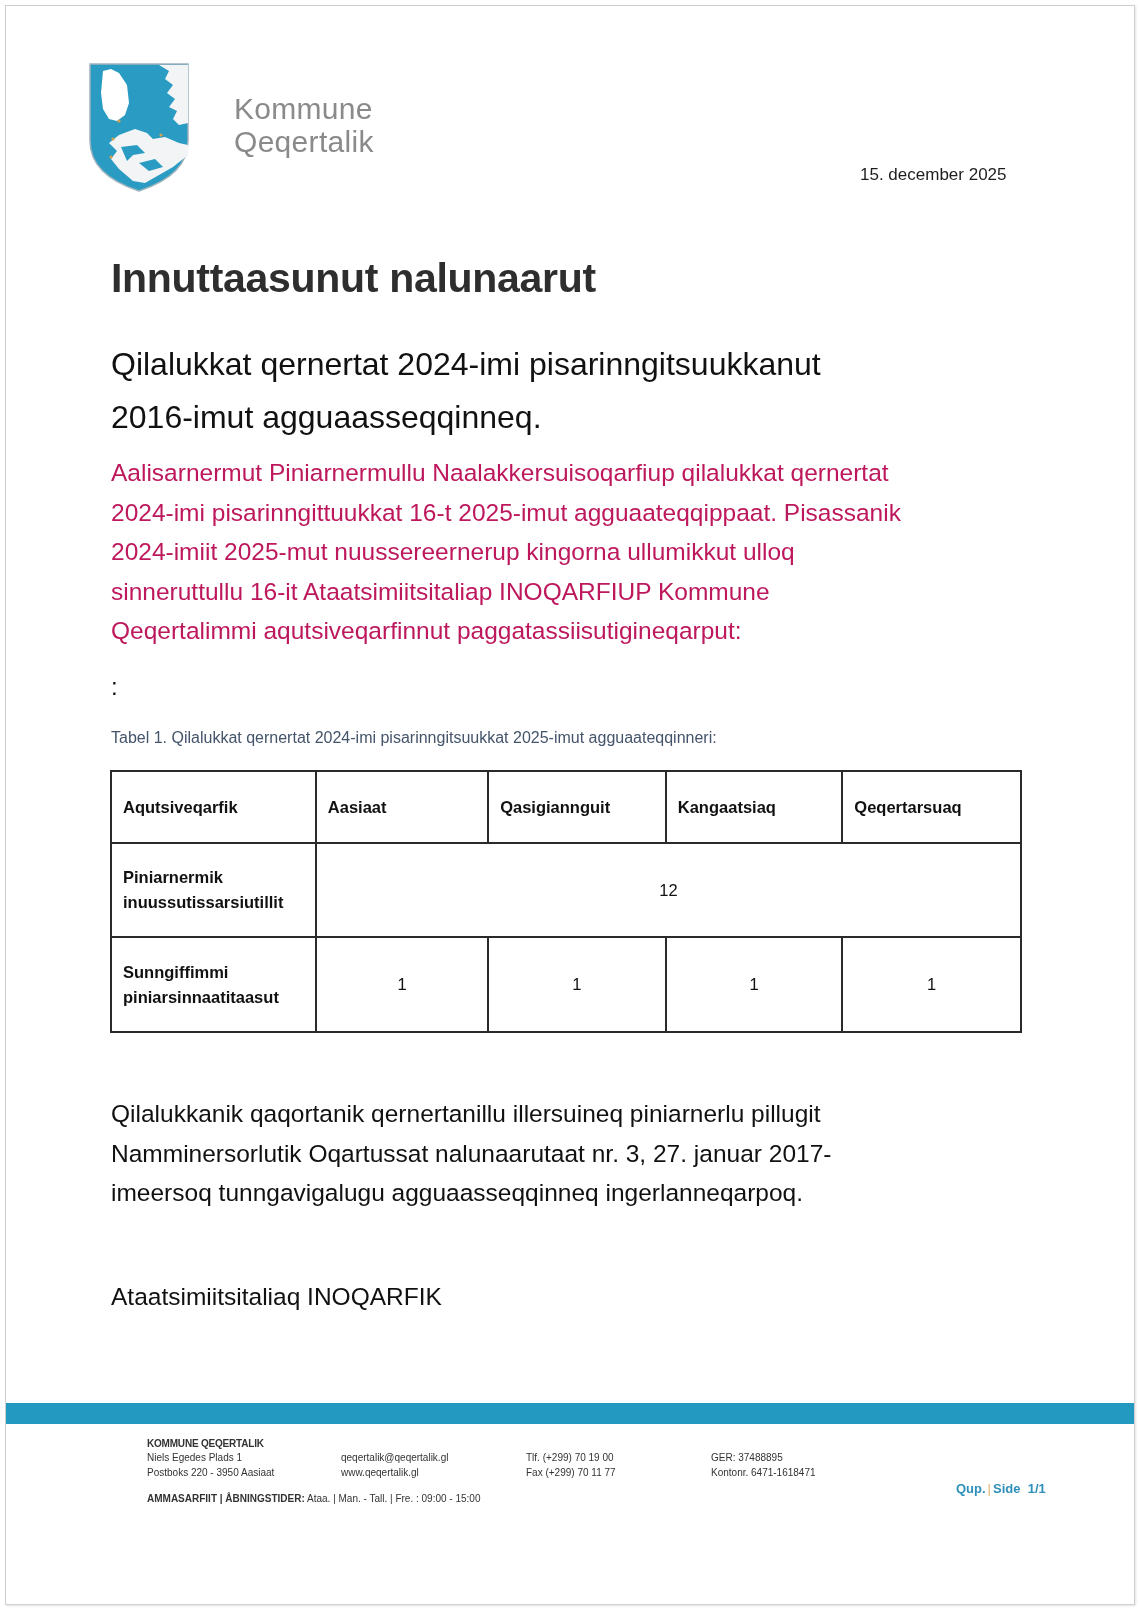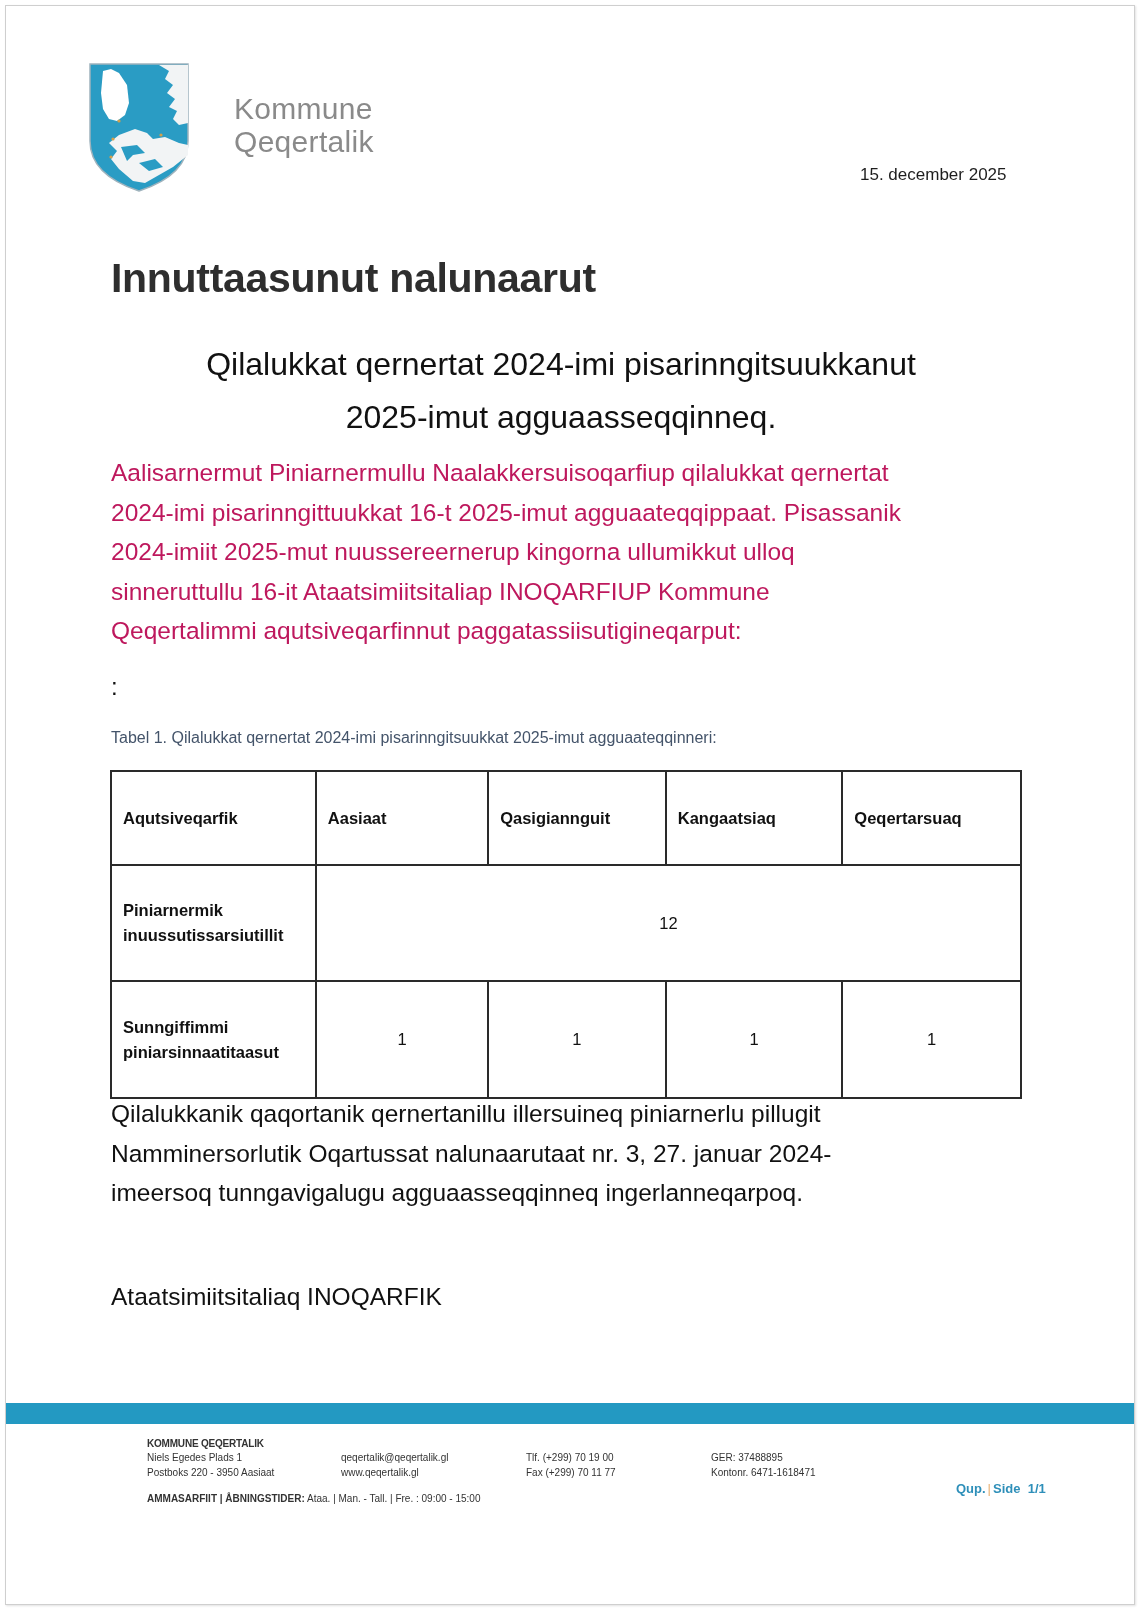--- a/index.html
+++ b/index.html
@@ -14,32 +14,32 @@
     
     .logo { left: 89px; top: 63px; width: 100px; height: 130px; }
     .logo-text { left: 218px; top: 92px; font-family: "Liberation Sans", sans-serif; font-weight: 300;
       color: #8a8a8a; font-size: 30px; line-height: 33px; letter-spacing: 0.3px; margin-left: 16px; }
 
     .date { left: 860px; top: 165px; font-size: 17px; color: #1e1e1e; font-family: "Liberation Sans", sans-serif; }
 
     .title { left: 111px; top: 255px; font-family: "Liberation Sans", sans-serif; font-weight: bold;
       font-size: 41px; color: #2e2e2e; letter-spacing: -0.3px; }
     .subtitle { left: 111px; top: 338px; width: 900px; font-family: "Liberation Sans", sans-serif;
-      font-size: 32px; line-height: 53px; color: #111; text-align: center; }
+      font-size: 32px; line-height: 53px; color: #111; }
 
     .body-text { left: 111px; top: 453px; width: 920px; font-family: "Liberation Sans", sans-serif;
       font-size: 24.5px; line-height: 39.5px; color: #be185d; }
     .colon { left: 111px; top: 673px; font-size: 24px; font-family: "Liberation Sans", sans-serif; color: #111; }
 
     .caption { left: 111px; top: 729px; font-family: Liberation Sans, sans-serif;
       font-size: 16px; color: #44546a; }
 
     table.t { position: absolute; left: 110px; top: 770px; width: 912px; border-collapse: collapse;
       font-family: "Liberation Sans", sans-serif; font-size: 16.5px; color: #111; }
-    table.t td { border: 2px solid #2a2a2a; padding: 11px 11px; vertical-align: middle; }
+    table.t td { border: 2px solid #2a2a2a; padding: 0 11px; vertical-align: middle; }
     table.t tr.hdr td { height: 70px; font-weight: bold; }
     table.t tr.r1 td { height: 92px; }
     table.t tr.r2 td { height: 93px; }
     table.t td.rowlabel { font-weight: bold; line-height: 25px; }
     table.t td.center { text-align: center; margin-top: 44px; }
 
     .closing { left: 111px; top: 1094px; width: 900px; font-family: "Liberation Sans", sans-serif;
       font-size: 24.5px; line-height: 39.5px; color: #111; }
     .signature { left: 111px; top: 1283px; font-family: "Liberation Sans", sans-serif;
       font-size: 24.5px; color: #111; }
@@ -80,21 +80,21 @@
   <div>Kommune</div>
   <div>Qeqertalik</div>
 </div>
 
 <div class="abs date">15. december 2025</div>
 
 <div class="abs title">Innuttaasunut nalunaarut</div>
 
 <div class="abs subtitle">
   <div>Qilalukkat qernertat 2024-imi pisarinngitsuukkanut</div>
-  <div>2025-imut agguaasseqqinneq.</div>
+  <div>2016-imut agguaasseqqinneq.</div>
 </div>
 
 <div class="abs body-text">
   <div>Aalisarnermut Piniarnermullu Naalakkersuisoqarfiup qilalukkat qernertat</div>
   <div>2024-imi pisarinngittuukkat 16-t 2025-imut agguaateqqippaat. Pisassanik</div>
   <div>2024-imiit 2025-mut nuussereernerup kingorna ullumikkut ulloq</div>
   <div>sinneruttullu 16-it Ataatsimiitsitaliap INOQARFIUP Kommune</div>
   <div>Qeqertalimmi aqutsiveqarfinnut paggatassiisutigineqarput:</div>
 </div>
 
@@ -133,21 +133,21 @@
     <td class="center">1</td>
     <td class="center">1</td>
     <td class="center">1</td>
     <td class="center">1</td>
   </tr>
 </tbody>
   </table>
 
 <div class="abs closing">
   <div>Qilalukkanik qaqortanik qernertanillu illersuineq piniarnerlu pillugit</div>
-  <div>Namminersorlutik Oqartussat nalunaarutaat nr. 3, 27. januar 2024-</div>
+  <div>Namminersorlutik Oqartussat nalunaarutaat nr. 3, 27. januar 2017-</div>
   <div>imeersoq tunngavigalugu agguaasseqqinneq ingerlanneqarpoq.</div>
 </div>
 
 <div class="abs signature">Ataatsimiitsitaliaq INOQARFIK</div>
 
 <div class="abs bar"></div>
 
 <div class="abs foot f-org">KOMMUNE QEQERTALIK</div>
 <div class="abs foot f-c1">
   <div>Niels Egedes Plads 1</div>

